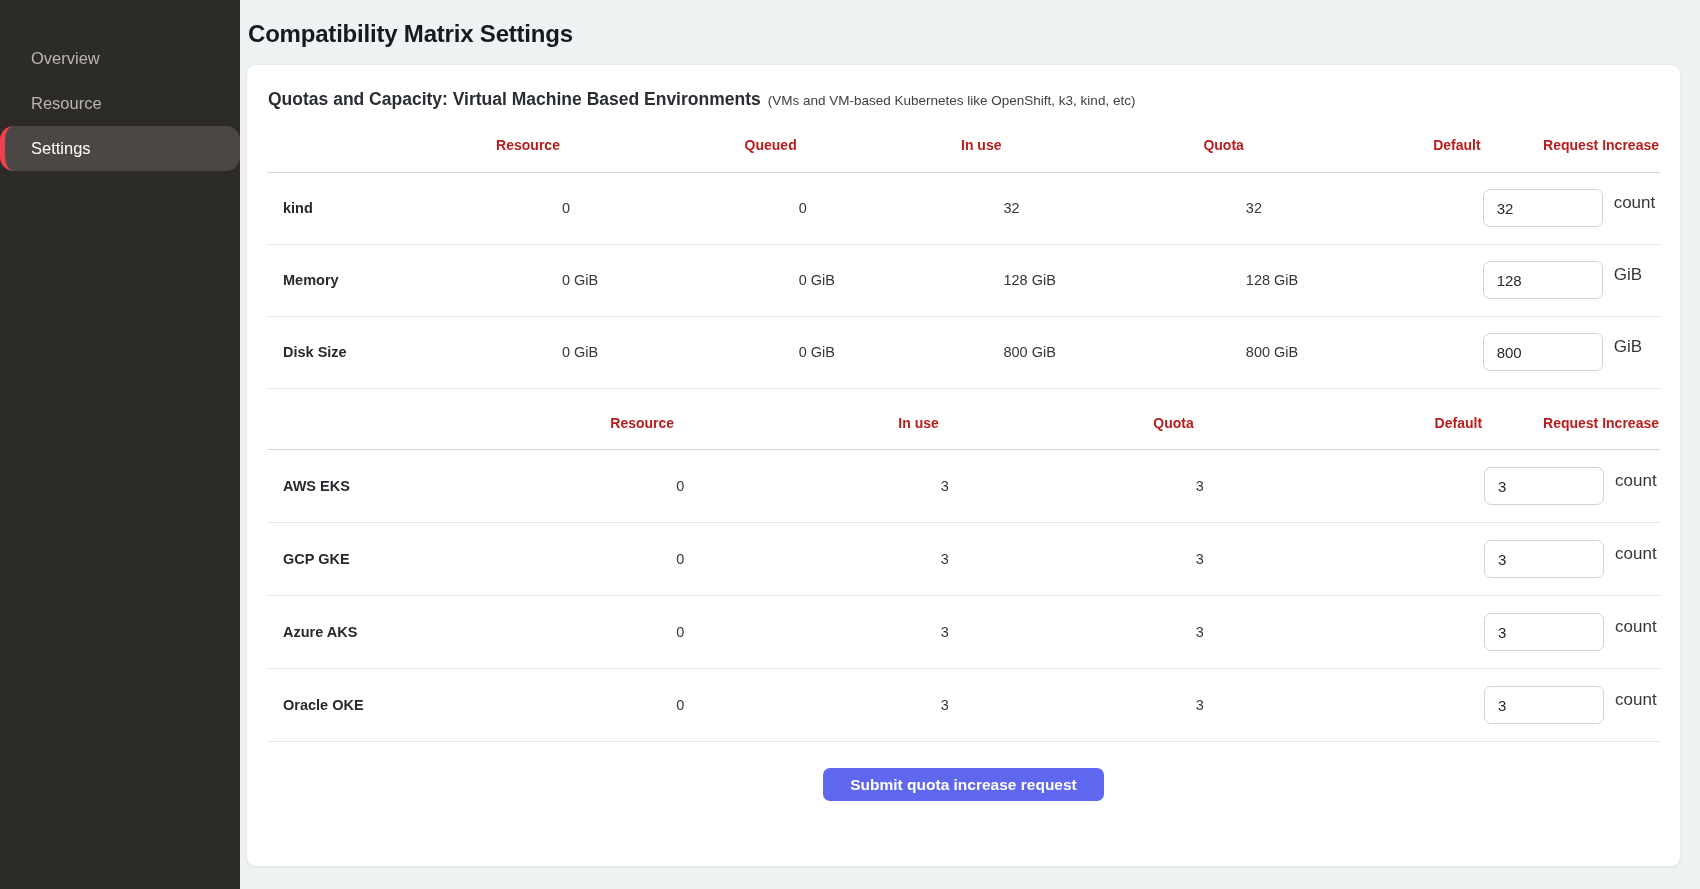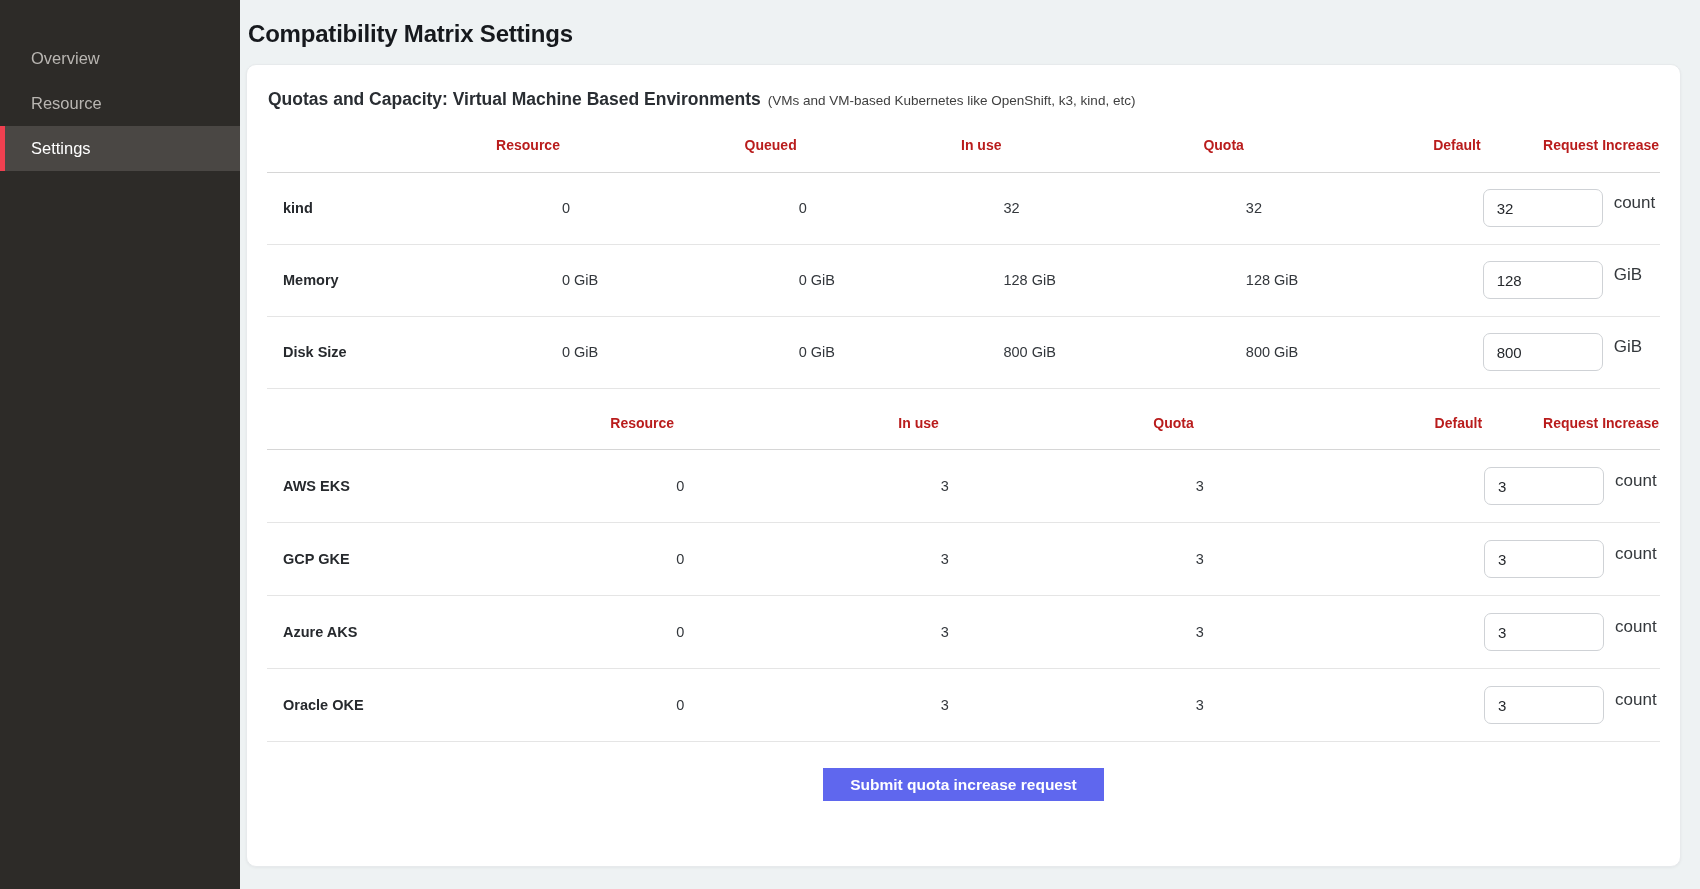--- a/index.html
+++ b/index.html
@@ -24,20 +24,21 @@
     padding-left: 26px;
     border-left: 5px solid transparent;
     color: #b9b6b2;
     font-size: 16.5px;
     cursor: pointer;
   }
   .nav-item.active {
     background: #4a4744;
     border-left-color: #ef4050;
     color: #ffffff;
+    border-radius: 14px;
   }
 
   
   .main {
     flex: 1;
     padding: 12px 19px 0 6px;
   }
   h1.page-title {
     font-size: 24px; font-weight: 700;
     color: #16191d;
@@ -111,21 +112,21 @@
   .btn-row {
     display: flex; justify-content: center;
     padding: 26px 0 6px;
   }
   .submit-btn {
     background: #5f67ee;
     color: #ffffff;
     font-weight: 700;
     font-size: 15.5px;
     border: none;
-    border-radius: 0;
+    border-radius: 7px;
     padding: 7px 27px;
     height: 33px;
     cursor: pointer;
     font-family: "Liberation Sans", sans-serif;
   }
 </style>
 </head>
 <body>
 
 <nav class="sidebar">

